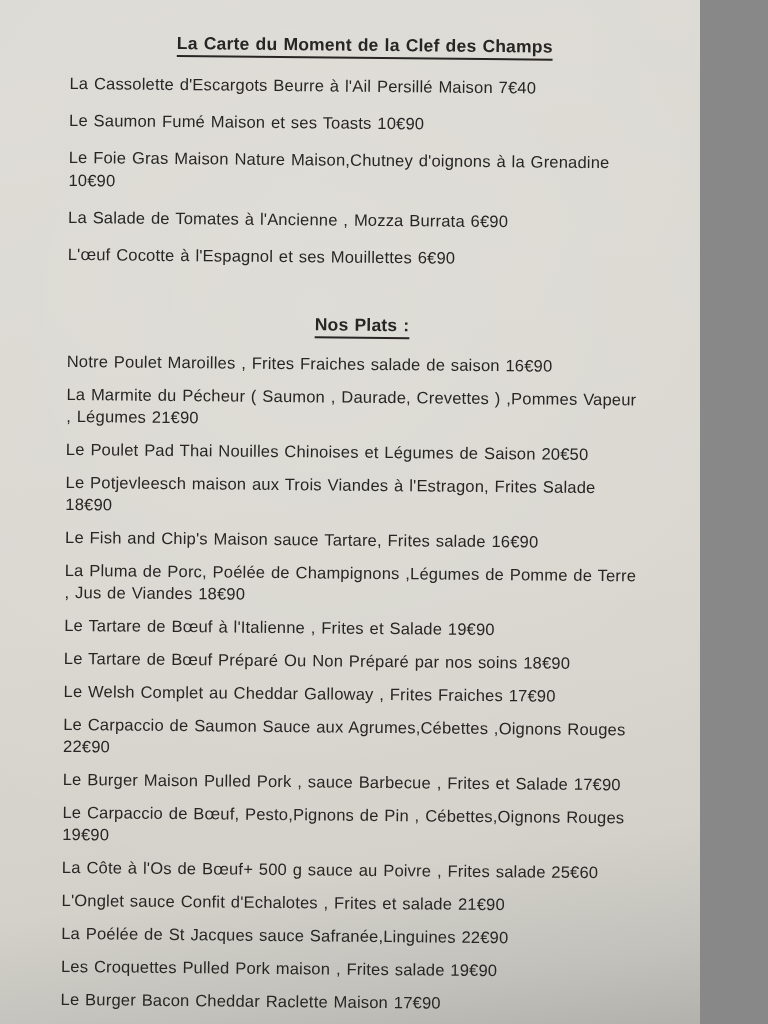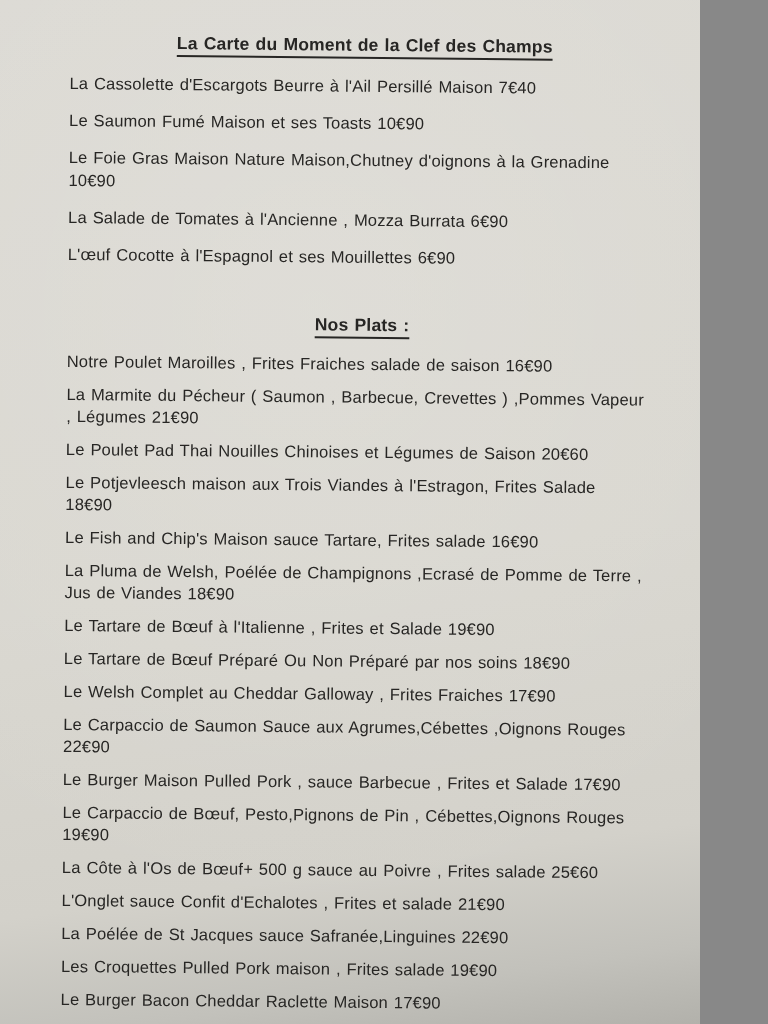--- a/index.html
+++ b/index.html
@@ -63,25 +63,25 @@
       <div class="item"><span>Le Saumon Fumé Maison et ses Toasts</span> <span class="price">10€90</span></div>
       <div class="item"><span>Le Foie Gras Maison Nature Maison,Chutney d'oignons à la Grenadine</span> <span class="price">10€90</span></div>
       <div class="item"><span>La Salade de Tomates à l'Ancienne , Mozza Burrata</span> <span class="price">6€90</span></div>
       <div class="item"><span>L'œuf Cocotte à l'Espagnol et ses Mouillettes</span> <span class="price">6€90</span></div>
     </div>
 
     <div class="section-heading">Nos Plats :</div>
 
     <div class="plats">
       <div class="item"><span>Notre Poulet Maroilles , Frites Fraiches salade de saison</span> <span class="price">16€90</span></div>
-      <div class="item"><span>La Marmite du Pécheur ( Saumon , Barbecue, Crevettes ) ,Pommes Vapeur , Légumes</span> <span class="price">21€90</span></div>
-      <div class="item"><span>Le Poulet Pad Thai Nouilles Chinoises et Légumes de Saison</span> <span class="price">20€60</span></div>
+      <div class="item"><span>La Marmite du Pécheur ( Saumon , Daurade, Crevettes ) ,Pommes Vapeur , Légumes</span> <span class="price">21€90</span></div>
+      <div class="item"><span>Le Poulet Pad Thai Nouilles Chinoises et Légumes de Saison</span> <span class="price">20€50</span></div>
       <div class="item"><span>Le Potjevleesch maison aux Trois Viandes à l'Estragon, Frites Salade</span> <span class="price">18€90</span></div>
       <div class="item"><span>Le Fish and Chip's Maison sauce Tartare, Frites salade</span> <span class="price">16€90</span></div>
-      <div class="item"><span>La Pluma de Welsh, Poélée de Champignons ,Ecrasé de Pomme de Terre , Jus de Viandes</span> <span class="price">18€90</span></div>
+      <div class="item"><span>La Pluma de Porc, Poélée de Champignons ,Légumes de Pomme de Terre , Jus de Viandes</span> <span class="price">18€90</span></div>
       <div class="item"><span>Le Tartare de Bœuf à l'Italienne , Frites et Salade</span> <span class="price">19€90</span></div>
       <div class="item"><span>Le Tartare de Bœuf Préparé Ou Non Préparé par nos soins</span> <span class="price">18€90</span></div>
       <div class="item"><span>Le Welsh Complet au Cheddar Galloway , Frites Fraiches</span> <span class="price">17€90</span></div>
       <div class="item"><span>Le Carpaccio de Saumon Sauce aux Agrumes,Cébettes ,Oignons Rouges</span> <span class="price">22€90</span></div>
       <div class="item"><span>Le Burger Maison Pulled Pork , sauce Barbecue , Frites et Salade</span> <span class="price">17€90</span></div>
       <div class="item"><span>Le Carpaccio de Bœuf, Pesto,Pignons de Pin , Cébettes,Oignons Rouges</span> <span class="price">19€90</span></div>
       <div class="item"><span>La Côte à l'Os de Bœuf+ 500 g sauce au Poivre , Frites salade</span> <span class="price">25€60</span></div>
       <div class="item"><span>L'Onglet sauce Confit d'Echalotes , Frites et salade</span> <span class="price">21€90</span></div>
       <div class="item"><span>La Poélée de St Jacques sauce Safranée,Linguines</span> <span class="price">22€90</span></div>
       <div class="item"><span>Les Croquettes Pulled Pork maison , Frites salade</span> <span class="price">19€90</span></div>

